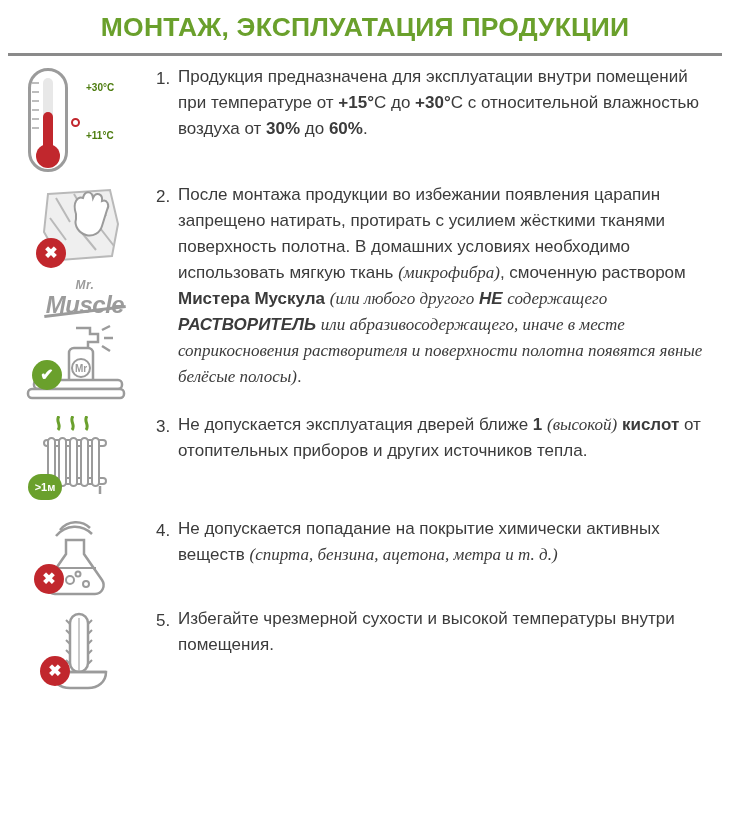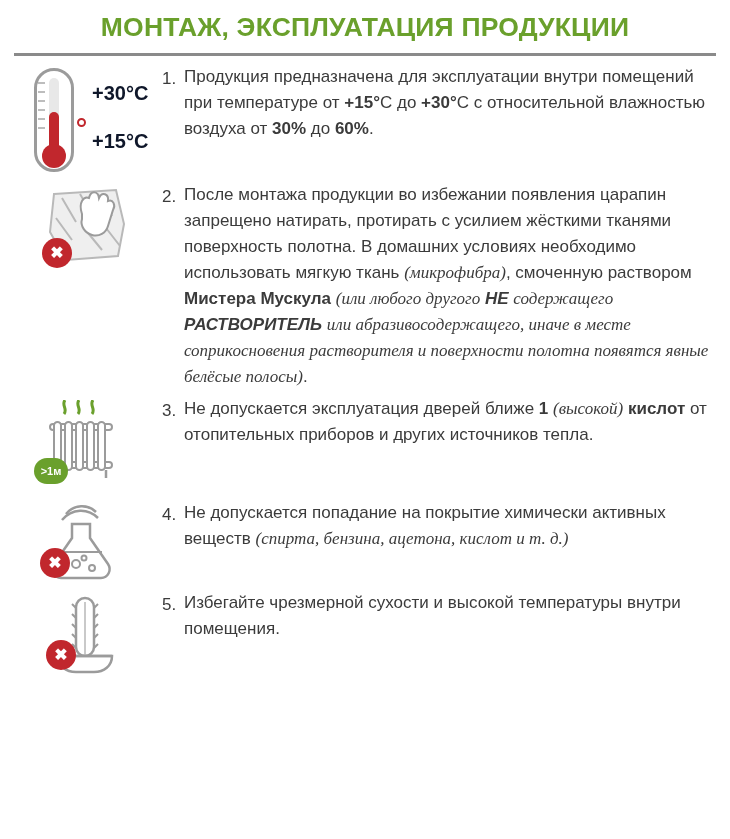--- a/index.html
+++ b/index.html
@@ -12,21 +12,21 @@
     background: #ffffff;
     font-family: "Liberation Sans", sans-serif;
     color: #3b3b3b;
     overflow: hidden;
   }
   .page {
     position: relative;
     width: 730px;
     height: 839px;
     box-sizing: border-box;
-    padding: 0 10px;
+    padding: 0 4px;
   }
   .title {
     text-align: center;
     font-size: 26.5px;
     font-weight: bold;
     color: #6aa02c;
     letter-spacing: 0.2px;
     padding-top: 12px;
     padding-bottom: 8px;
     white-space: nowrap;
@@ -140,23 +140,23 @@
     width: 9px;
     height: 9px;
     border-radius: 50%;
     border: 2px solid #c1272d;
     background: #fff;
     box-sizing: border-box;
   }
   .therm-lbl {
     position: absolute;
     left: 72px;
-    font-size: 20px;
-    font-weight: bold;
-    color: #0f172a;
+    font-size: 10px;
+    font-weight: bold;
+    color: #4d7c0f;
     white-space: nowrap;
   }
   .therm-lbl.hi { top: 14px; }
   .therm-lbl.lo { top: 62px; }
 
   
   .badge {
     position: absolute;
     width: 30px;
     height: 30px;
@@ -279,41 +279,58 @@
           <div class="therm-ticks">
             <i></i>
               <i></i>
               <i></i>
               <i></i>
               <i></i>
               <i></i>
           </div>
           <div class="therm-dot"></div>
           <div class="therm-lbl hi">+30°C</div>
-          <div class="therm-lbl lo">+15°C</div>
+          <div class="therm-lbl lo">+11°C</div>
         </div>
       </div>
       <div class="text-cell">
         <div class="num">1.</div>
         <div class="para">Продукция предназначена для эксплуатации внутри помещений при температуре от <b>+15°</b>С до <b>+30°</b>С с относительной влажностью воздуха от <b>30%</b> до <b>60%</b>.</div>
       </div>
     </div>
 
     <div class="item">
       <div class="icon-cell" style="flex-direction:column; align-items:center;">
 
         <div class="scratch-wrap">
           <svg class="scratch-plate" viewBox="0 0 82 74">
             <path d="M8 6 L70 2 L78 36 L72 68 L20 72 L4 44 Z" fill="#efefef" stroke="#b9b9b9" stroke-width="2"></path>
             <path d="M16 10 L30 34 M34 6 L48 30 M52 6 L66 28 M10 30 L26 52 M38 40 L56 62 M60 40 L74 58" stroke="#b9b9b9" stroke-width="2" fill="none"></path>
             <path d="M36 26 c-4 -12 2 -18 7 -16 c2 -8 9 -7 10 0 c3 -7 10 -4 9 3 c5 -2 8 4 5 9 l-5 16 c-2 7 -9 11 -16 9 c-7 -2 -12 -9 -10 -16 z" fill="#ffffff" stroke="#9b9b9b" stroke-width="2"></path>
           </svg>
           <div class="badge red sc">✖</div>
         </div>
 
+        <div class="spray-wrap">
+          <div class="mrm">
+            <div class="l1">Mr.</div>
+            <div class="l2">Muscle</div>
+            <div class="strike"></div>
+          </div>
+          <svg width="132" height="86" viewBox="0 0 132 86" style="position:absolute;left:0;top:42px;">
+            <path d="M62 8 l14 0 l0 6 l8 0 l0 8 l-10 0 l0 6" stroke="#9b9b9b" stroke-width="2.5" fill="none"></path>
+            <path d="M88 10 l8 -4 M90 18 l9 0 M88 26 l8 5" stroke="#9b9b9b" stroke-width="2.5" fill="none"></path>
+            <rect x="55" y="28" width="24" height="40" rx="5" fill="#ffffff" stroke="#9b9b9b" stroke-width="2.5"></rect>
+            <circle cx="67" cy="48" r="9" fill="#ffffff" stroke="#9b9b9b" stroke-width="2"></circle>
+            <text x="67" y="52" font-family="Liberation Sans, sans-serif" font-size="10" font-weight="bold" fill="#9b9b9b" text-anchor="middle">Mr</text>
+            <rect x="20" y="60" width="88" height="9" rx="4" fill="#ffffff" stroke="#9b9b9b" stroke-width="2.5"></rect>
+            <rect x="14" y="69" width="96" height="9" rx="4" fill="#ffffff" stroke="#9b9b9b" stroke-width="2.5"></rect>
+          </svg>
+          <div class="badge green sp">✔</div>
+        </div>
 
       </div>
       <div class="text-cell">
         <div class="num">2.</div>
         <div class="para">После монтажа продукции во избежании появления царапин запрещено натирать, протирать с усилием жёсткими тканями поверхность полотна. В домашних условиях необходимо использовать мягкую ткань <i>(микрофибра)</i>, смоченную раствором <b>Мистера Мускула</b> <i>(или любого другого</i> <span class="bi">НЕ</span> <i>содержащего</i> <span class="bi">РАСТВОРИТЕЛЬ</span> <i>или абразивосодержащего, иначе в месте соприкосновения растворителя и поверхности полотна появятся явные белёсые полосы)</i>.</div>
       </div>
     </div>
 
     <div class="item">
       <div class="icon-cell">
@@ -350,21 +367,21 @@
             <path d="M44 48 l38 0" stroke="#9b9b9b" stroke-width="2"></path>
             <circle cx="56" cy="60" r="4" fill="none" stroke="#9b9b9b" stroke-width="2"></circle>
             <circle cx="72" cy="64" r="3" fill="none" stroke="#9b9b9b" stroke-width="2"></circle>
             <circle cx="64" cy="54" r="2.5" fill="none" stroke="#9b9b9b" stroke-width="2"></circle>
           </svg>
           <div class="badge red ch">✖</div>
         </div>
       </div>
       <div class="text-cell">
         <div class="num">4.</div>
-        <div class="para">Не допускается попадание на покрытие химически активных веществ <i>(спирта, бензина, ацетона, кислот и т. д.)</i></div>
+        <div class="para">Не допускается попадание на покрытие химически активных веществ <i>(спирта, бензина, ацетона, метра и т. д.)</i></div>
       </div>
     </div>
 
     <div class="item">
       <div class="icon-cell">
         <div class="cact-wrap">
           <svg width="132" height="86" viewBox="0 0 132 86">
             <rect x="56" y="4" width="18" height="58" rx="9" fill="#ffffff" stroke="#9b9b9b" stroke-width="2.5"></rect>
             <path d="M56 14 l-4 -4 M74 14 l4 -4 M56 24 l-4 -4 M74 24 l4 -4 M56 34 l-4 -4 M74 34 l4 -4 M56 44 l-4 -4 M74 44 l4 -4 M56 54 l-4 -4 M74 54 l4 -4" stroke="#9b9b9b" stroke-width="2"></path>
             <path d="M65 8 l0 54" stroke="#c9c9c9" stroke-width="2"></path>

